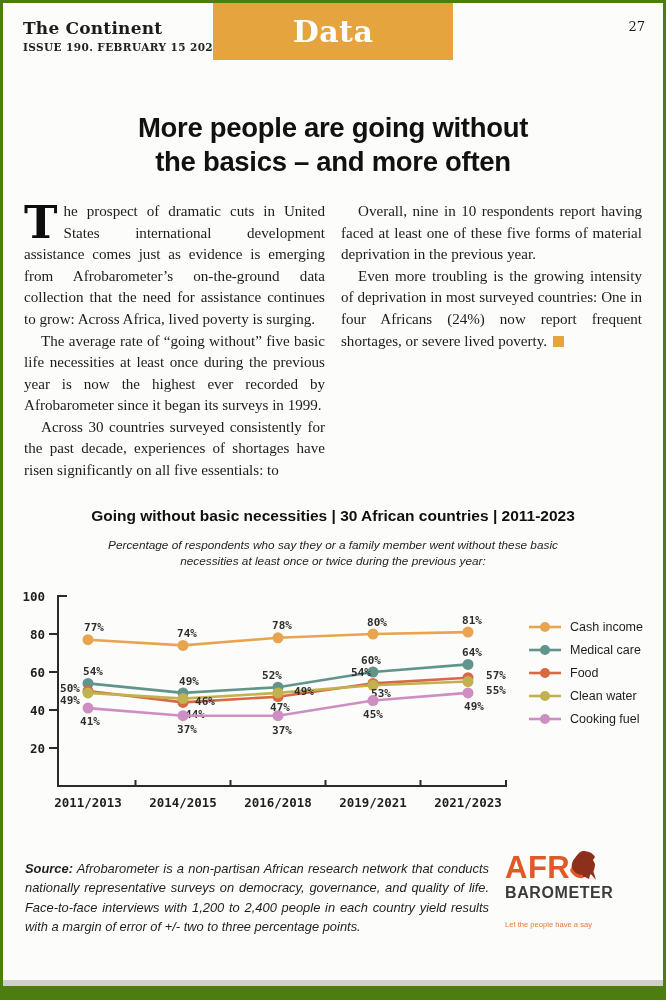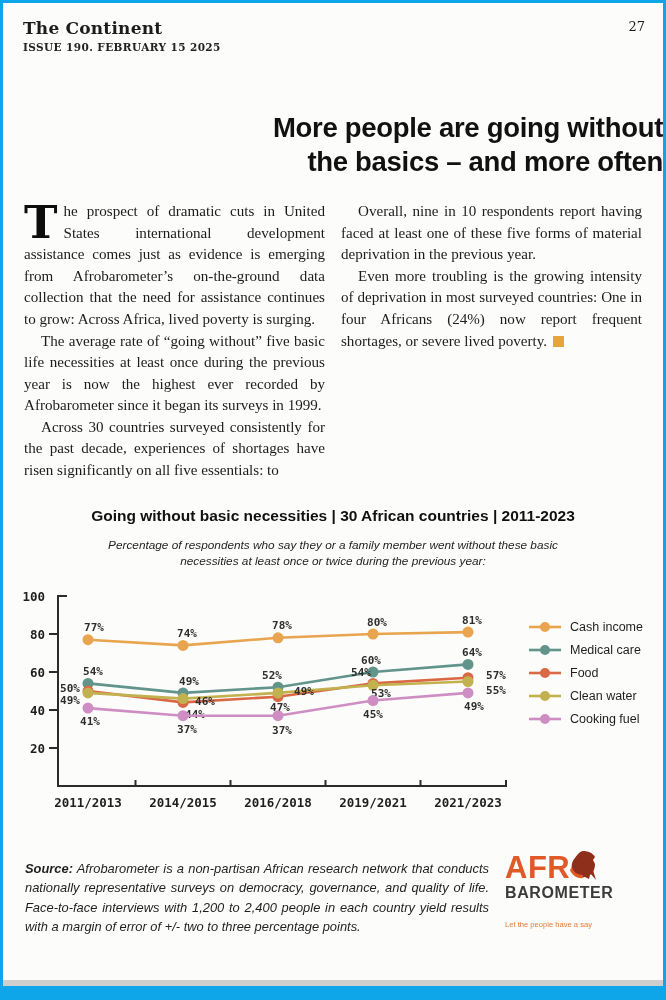--- a/index.html
+++ b/index.html
@@ -1,32 +1,32 @@
 <!DOCTYPE html>
 <html><head>
 <meta charset="utf-8">
 <style>
   html,body{margin:0;padding:0;background:#8a8a8a;}
-  .frame{position:relative;width:666px;height:1000px;background:#0ea5e9;margin:0 auto;overflow:hidden;}
+  .frame{position:relative;width:666px;height:1000px;background:#4d7c0f;margin:0 auto;overflow:hidden;}
   .paper{position:relative;margin:3px 3px 0 3px;width:660px;height:983px;background:#fcfcfa;overflow:hidden;
          font-family:"Liberation Serif", serif;color:#1c1c1c;}
   .strip{position:absolute;left:0;right:0;bottom:0;height:6px;background:#cfcfcf;}
 
   
   .masthead{position:relative;height:58px;}
   .mast-left{position:absolute;left:20px;top:15px;}
   .mast-title{font-family:"DejaVu Serif", serif;font-weight:bold;font-size:17px;letter-spacing:.2px;}
   .mast-issue{font-family:"DejaVu Serif", serif;font-weight:bold;font-size:10.5px;letter-spacing:.4px;margin-top:3px;color:#222;}
   .banner{position:absolute;left:50%;top:0;transform:translateX(-50%);width:240px;height:57px;
           display:flex;align-items:center;justify-content:center;}
   .banner-label{font-family:"DejaVu Serif", serif;font-weight:bold;font-size:30px;color:#fff;letter-spacing:.5px;}
   .pageno{position:absolute;right:18px;top:16px;font-family:"DejaVu Serif", serif;font-size:13px;}
 
   
-  h1{margin:50px 0 8px 0;text-align:right;font-family:"Liberation Sans", sans-serif;
+  h1{margin:50px 0 8px 0;text-align:center;font-family:"Liberation Sans", sans-serif;
      font-weight:bold;font-size:27.5px;line-height:1.22;letter-spacing:-.3px;color:#111;}
 
   
   .columns{display:flex;gap:16px;padding:0 21px;margin-top:23px;}
   .col{flex:1;font-size:15.1px;line-height:1.43;text-align:justify;}
   .col p{margin:0;}
   .ind{text-indent:17px;}
   .dropcap{float:left;font-family:"DejaVu Serif", serif;font-weight:900;font-size:45px;line-height:.78;
            padding:4px 6px 0 0;color:#0d0d0d;}
   .endmark{display:inline-block;width:11px;height:11px;margin-left:6px;vertical-align:-1px;}
@@ -53,20 +53,23 @@
 </head>
 <body>
 
 <div class="frame">
   <div class="paper">
 
     <div class="masthead">
       <div class="mast-left">
         <div class="mast-title">The Continent</div>
         <div class="mast-issue">ISSUE 190. FEBRUARY 15 2025</div>
+      </div>
+      <div class="banner" style="background: rgb(230, 164, 62);">
+        <span class="banner-label">Data</span>
       </div>
       <div class="pageno">27</div>
     </div>
 
     <h1>
       <div>More people are going without</div>
       <div>the basics – and more often</div>
     </h1>
 
     <div class="columns">

